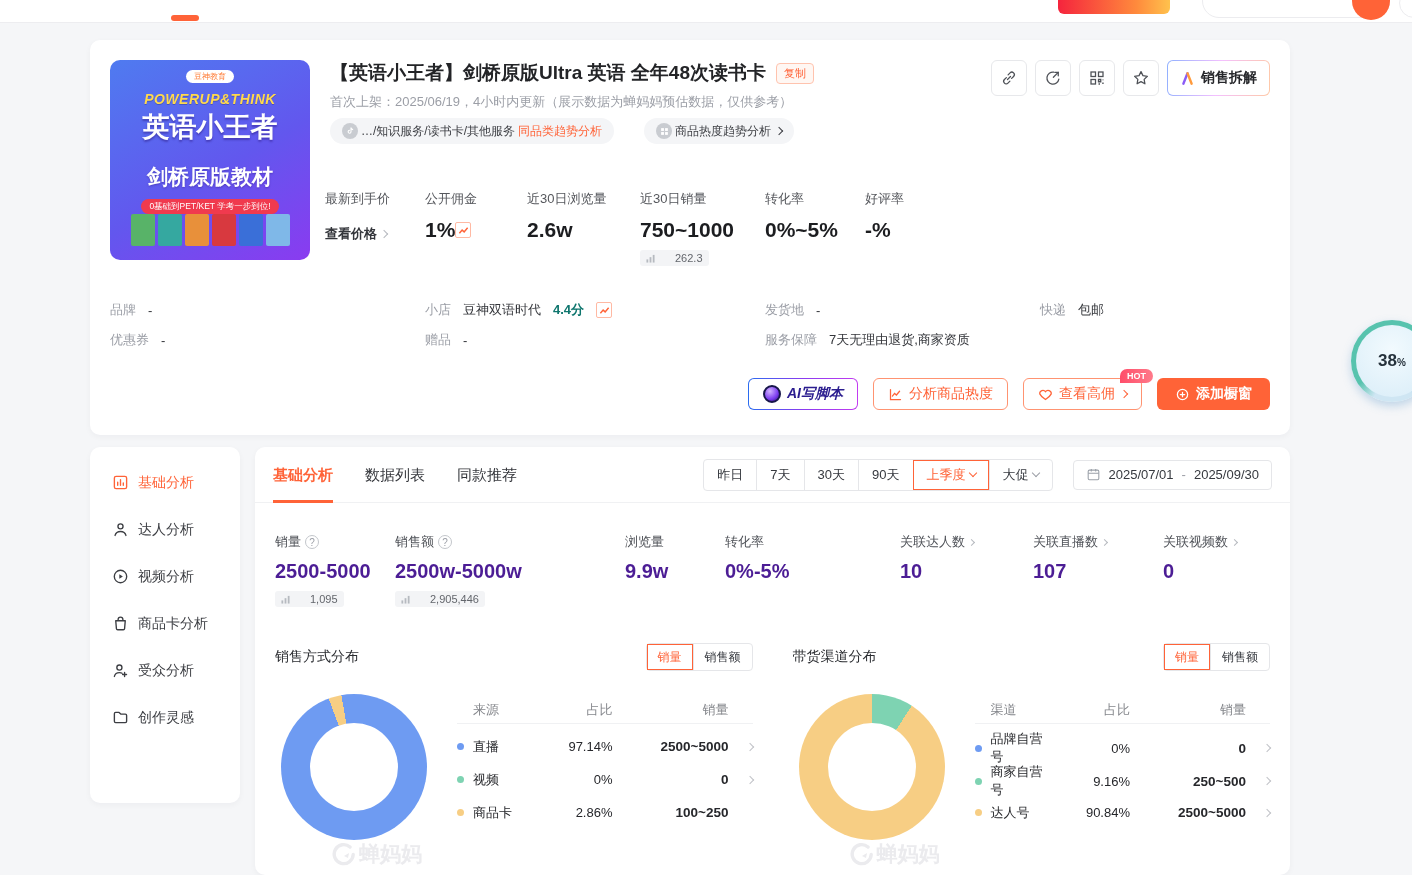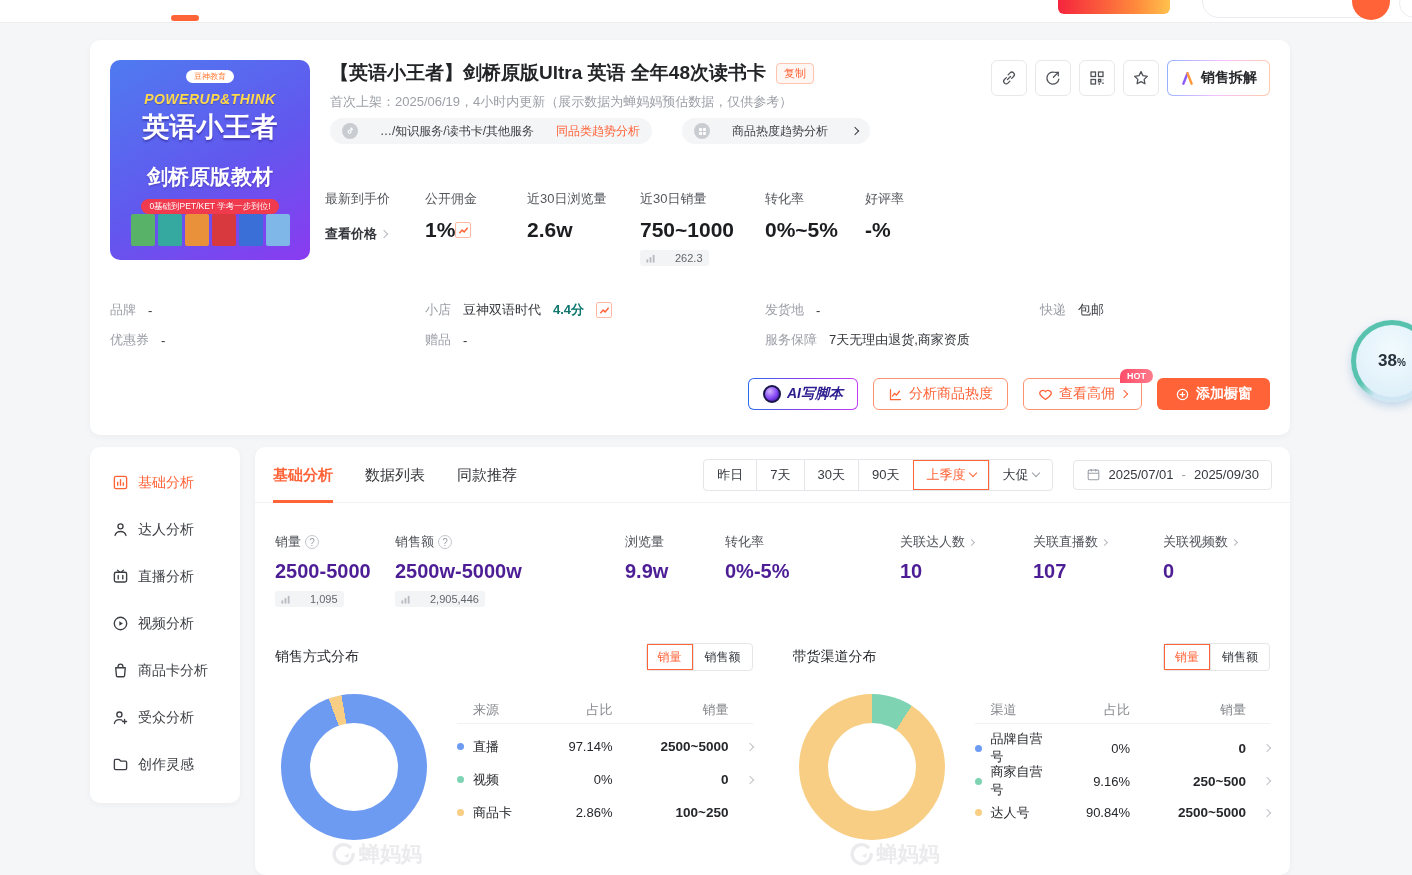--- a/index.html
+++ b/index.html
@@ -25,21 +25,21 @@
   .pimg .name{margin-top:2px;font-size:27px;font-weight:bold;text-shadow:0 2px 2px rgba(40,20,120,.45)}
   .pimg .sub{margin-top:18px;font-size:21px;font-weight:bold;text-shadow:0 1px 2px rgba(40,20,120,.4)}
   .pimg .promo-pill{display:inline-block;margin-top:8px;background:#f03a4e;border-radius:9px;font-size:8.5px;line-height:15px;padding:0 8px}
   .pimg .books{position:absolute;left:0;right:0;bottom:14px;display:flex;justify-content:center;gap:3px}
   .pimg .books i{width:24px;height:32px;border-radius:2px;display:block}
 
   .title{position:absolute;left:240px;top:20px;font-size:19px;font-weight:bold;color:#232427;display:flex;align-items:center}
   .copy-badge{margin-left:10px;font-size:11px;font-weight:normal;color:#ff6338;border:1px solid #ffc3ae;background:#fff7f3;border-radius:4px;padding:2px 7px}
   .subtitle{position:absolute;left:240px;top:53px;font-size:13px;color:#9b9ea6}
   .pills{position:absolute;left:240px;top:78px;display:flex;gap:30px}
-  .pill{display:inline-flex;align-items:center;gap:22px;height:26px;padding:0 12px;border-radius:14px;background:#f4f5f7;font-size:12px;color:#3b3d42}
+  .pill{display:inline-flex;align-items:center;gap:3px;height:26px;padding:0 12px;border-radius:14px;background:#f4f5f7;font-size:12px;color:#3b3d42}
   .pill .lnk{color:#ff6338}
   .pill .chev-r{border-color:#3b3d42;margin-left:2px}
 
   .pstat{position:absolute;top:150px}
   .pstat .lb{font-size:13px;color:#55575c}
   .pstat .val{margin-top:10px;font-size:21px;font-weight:bold;color:#1c1d20;display:flex;align-items:center;}
   .pstat .val.small{font-size:13px;padding-top:7px;font-weight:bold}
   .badge{display:inline-flex;align-items:center;gap:20px;background:#f3f4f6;border-radius:3px;padding:2px 6px;font-size:11px;color:#63666c;margin-top:8px;width:max-content}
 
   .inf{position:absolute;font-size:13px;display:flex;gap:12px;align-items:center}
@@ -330,27 +330,20 @@
     <span>基础分析</span>
   </div>
   <div class="side-item">
     <svg width="17" height="17" viewBox="0 0 20 20" fill="none" stroke="currentColor" stroke-width="1.6" stroke-linecap="round">
       <circle cx="10" cy="6.3" r="3"></circle>
         <path d="M3.6 17c.8-3.2 3.4-4.7 6.4-4.7s5.6 1.5 6.4 4.7"></path>
     </svg>
     <span>达人分析</span>
   </div>
   <div class="side-item">
-    <svg width="17" height="17" viewBox="0 0 20 20" fill="none" stroke="currentColor" stroke-width="1.6" stroke-linecap="round">
-      <rect x="2.8" y="5" width="14.4" height="11.5" rx="2"></rect>
-        <path d="M6.5 2.5L9 5m4.5-2.5L11 5M7.3 8.8v4m5.4-4v4"></path>
-    </svg>
-    <span>直播分析</span>
-  </div>
-  <div class="side-item">
     <svg width="17" height="17" viewBox="0 0 20 20">
       <circle cx="10" cy="10" r="7.3" fill="none" stroke="currentColor" stroke-width="1.6"></circle>
         <path d="M8.6 7.4l4.2 2.6-4.2 2.6z" fill="currentColor"></path>
     </svg>
     <span>视频分析</span>
   </div>
   <div class="side-item">
     <svg width="17" height="17" viewBox="0 0 20 20" fill="none" stroke="currentColor" stroke-width="1.6" stroke-linejoin="round">
       <path d="M4.4 6.8h11.2l-.8 9.2a1.5 1.5 0 0 1-1.5 1.3H6.7a1.5 1.5 0 0 1-1.5-1.3z"></path>
         <path d="M7.2 6.8V5.3a2.8 2.8 0 0 1 5.6 0v1.5"></path>

